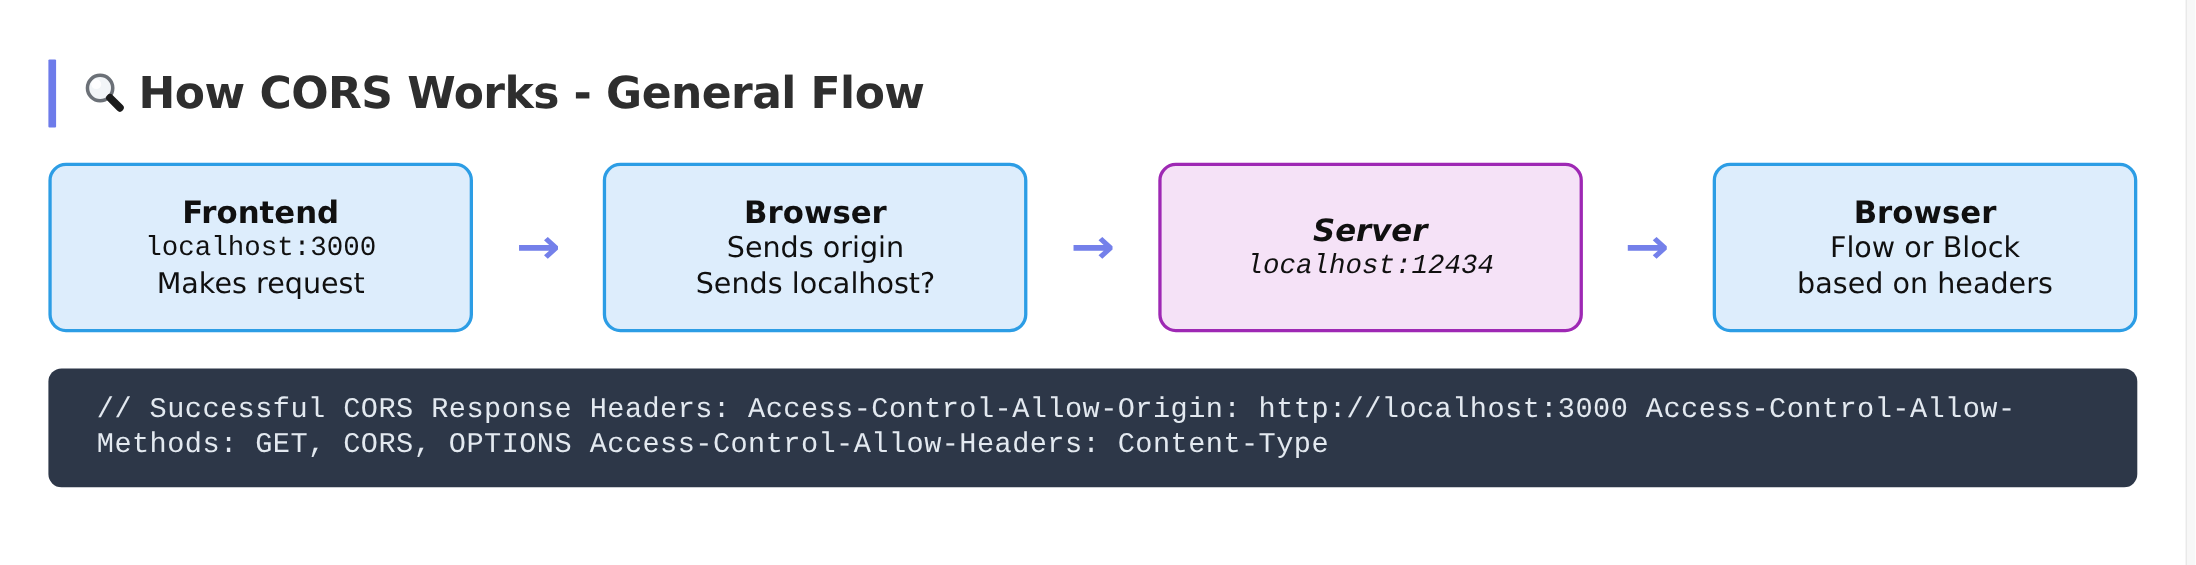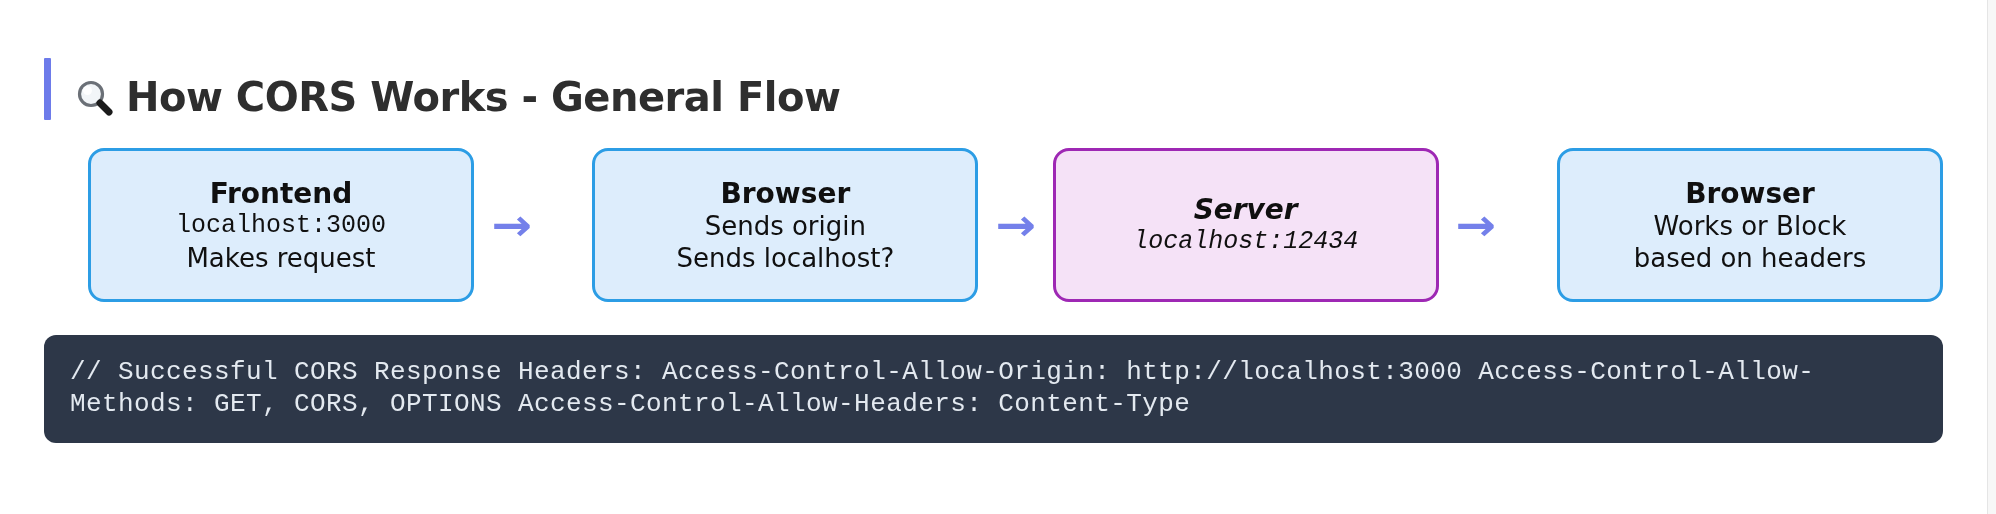--- a/index.html
+++ b/index.html
@@ -13,21 +13,21 @@
     position: relative;
   }
 
   
   .heading {
     position: absolute;
     left: 44px;
     top: 50px;
     height: 70px;
     display: flex;
-    align-items: flex-end;
+    align-items: center;
   }
   .accent-bar {
     width: 7px;
     height: 62px;
     border-radius: 1px;
     background: var(--accent, #6d7bea);
     margin-right: 23px;
     flex: 0 0 auto;
   }
   .title-icon {
@@ -61,21 +61,20 @@
     border-radius: 16px;
     display: flex;
     flex-direction: column;
     justify-content: center;
     text-align: center;
     color: var(--box-text-color, #101010);
   }
   .flow-box.blue {
     background: var(--blue-box-bg, #ddedfc);
     border: 3px solid var(--blue-box-border, #2c9de5);
-    margin-left: 44px;
   }
   .flow-box.pink {
     background: var(--pink-box-bg, #f5e2f7);
     border: 3px solid var(--pink-box-border, #9e28b4);
     font-style: italic;
   }
   .box-name {
     font-size: 28px;
     font-weight: bold;
     line-height: 33px;
@@ -105,21 +104,21 @@
   
   .code-block {
     position: absolute;
     left: 44px;
     top: 335px;
     width: 1899px;
     height: 108px;
     box-sizing: border-box;
     background: var(--code-bg, #2d3748);
     border-radius: 12px;
-    padding: 21px 26px;
+    padding: 21px 44px;
     color: var(--code-text, #e3e9f0);
     font-family: "Liberation Mono", "DejaVu Sans Mono", monospace;
     font-size: 26px;
     line-height: 32px;
     letter-spacing: 0.4px;
     white-space: nowrap;
     overflow: hidden;
   }
 
   
@@ -172,21 +171,21 @@
     <div class="box-name">Server</div>
     <div class="box-line mono">localhost:12434</div>
   </div>
 
   <div class="arrow-cell">
     <span class="arrow-glyph">→</span>
   </div>
 
   <div class="flow-box blue">
     <div class="box-name">Browser</div>
-    <div class="box-line">Works or Block</div>
+    <div class="box-line">Flow or Block</div>
     <div class="box-line">based on headers</div>
   </div>
 
 </div>
 
 <div class="code-block">
   <div class="code-line">// Successful CORS Response Headers: Access-Control-Allow-Origin: http://localhost:3000 Access-Control-Allow-</div>
   <div class="code-line">Methods: GET, CORS, OPTIONS Access-Control-Allow-Headers: Content-Type</div>
 </div>
 

